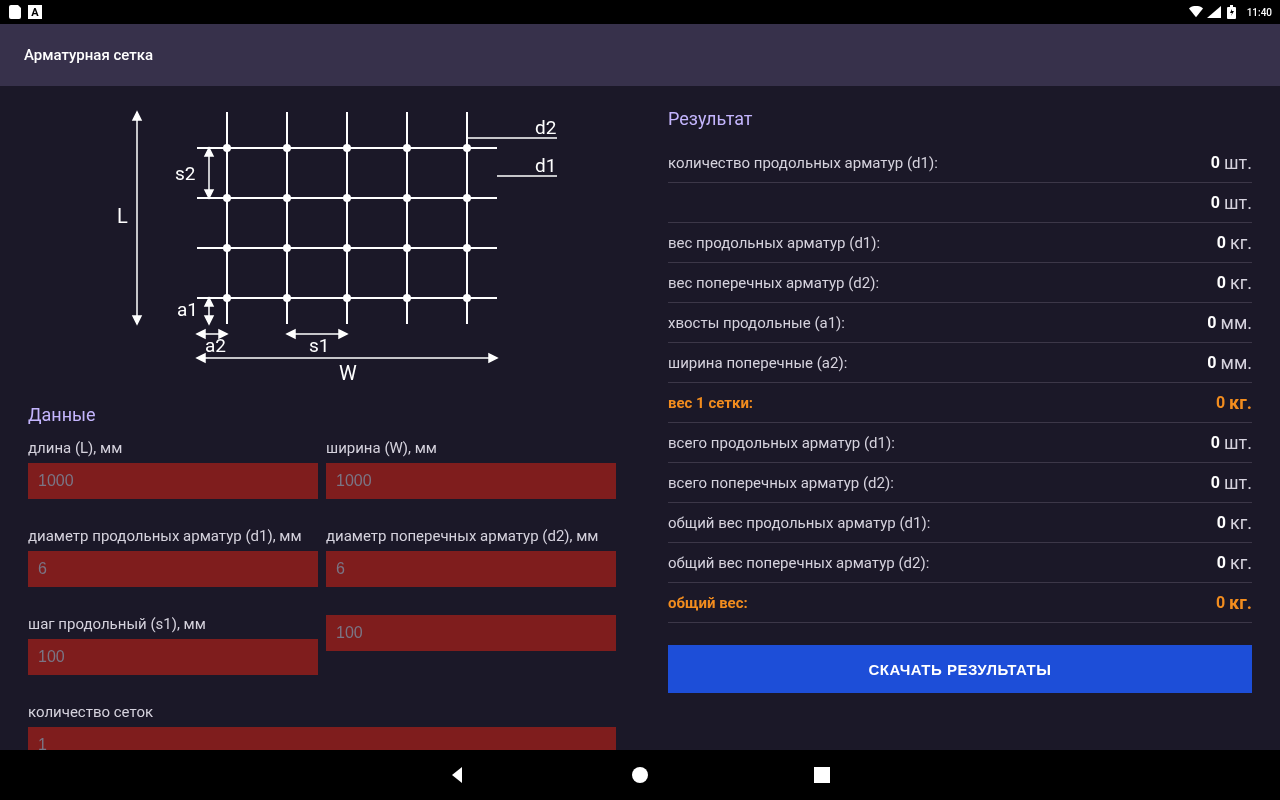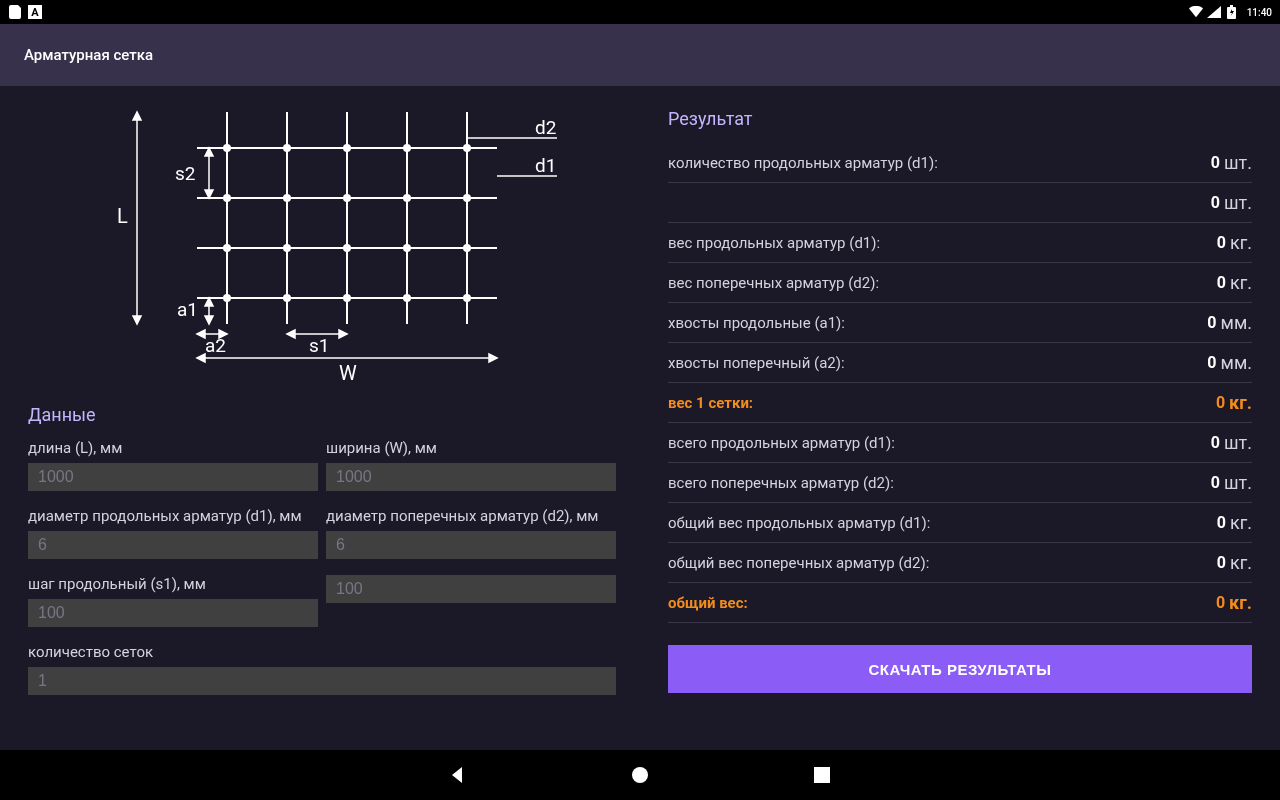--- a/index.html
+++ b/index.html
@@ -32,28 +32,28 @@
   .content {
     display: flex;
     padding: 22px 28px 0 28px;
     gap: 52px;
     height: calc(800px - 24px - 62px - 50px);
   }
   .left-col { flex: 0 0 588px; }
   .right-col { flex: 1; }
   .diagram-wrap { display: flex; justify-content: center; margin-bottom: 16px; }
   .section-title { font-size: 18px; font-weight: 400; color: #c4b5fd; margin-bottom: 14px; }
-  .form-grid { display: grid; grid-template-columns: 1fr 1fr; gap: 16px 8px; }
+  .form-grid { display: grid; grid-template-columns: 1fr 1fr; gap: 28px 8px; }
   .form-grid .full { grid-column: 1 / -1; }
   .field-label { font-size: 15px; color: #d5d2dd; margin-bottom: 6px; display: block; }
   .field-input {
     width: 100%;
-    background: #404040;
+    background: #7f1d1d;
     border: none;
-    height: 28px;
+    height: 36px;
     padding: 0 10px;
     font-size: 16px;
     color: #b4b0bd;
   }
   .field-input::placeholder { color: #7a7585; }
   .result-row {
     display: flex;
     align-items: center;
     border-bottom: 1px solid #3c3748;
     padding: 9px 0;
@@ -61,21 +61,21 @@
   }
   .result-label { color: #d5d2dd; text-align: right; }
   .result-value { margin-left: auto; font-weight: 700; color: #fff; font-size: 16px; }
   .result-unit { color: #d5d2dd; margin-left: 4px; font-size: 18px; }
   .result-row.hl .result-label,
   .result-row.hl .result-value,
   .result-row.hl .result-unit { color: #f28c1e; font-weight: 700; }
   .download-btn {
     width: 100%;
     height: 48px;
-    background: #8b5cf6;
+    background: #1d4ed8;
     border: none;
     color: #fff;
     font-size: 15px;
     font-weight: 600;
     letter-spacing: 0.5px;
     margin-top: 22px;
     cursor: pointer;
   }
   .nav-bar {
     position: absolute;
@@ -276,21 +276,21 @@
           <span class="result-label">вес поперечных арматур (d2):</span>
           <span class="result-value">0</span>
           <span class="result-unit">кг.</span>
         </div>
         <div class="result-row">
           <span class="result-label">хвосты продольные (a1):</span>
           <span class="result-value">0</span>
           <span class="result-unit">мм.</span>
         </div>
         <div class="result-row">
-          <span class="result-label">хвосты поперечный (a2):</span>
+          <span class="result-label">ширина поперечные (a2):</span>
           <span class="result-value">0</span>
           <span class="result-unit">мм.</span>
         </div>
         <div class="result-row hl">
           <span class="result-label">вес 1 сетки:</span>
           <span class="result-value">0</span>
           <span class="result-unit">кг.</span>
         </div>
         <div class="result-row">
           <span class="result-label">всего продольных арматур (d1):</span>

